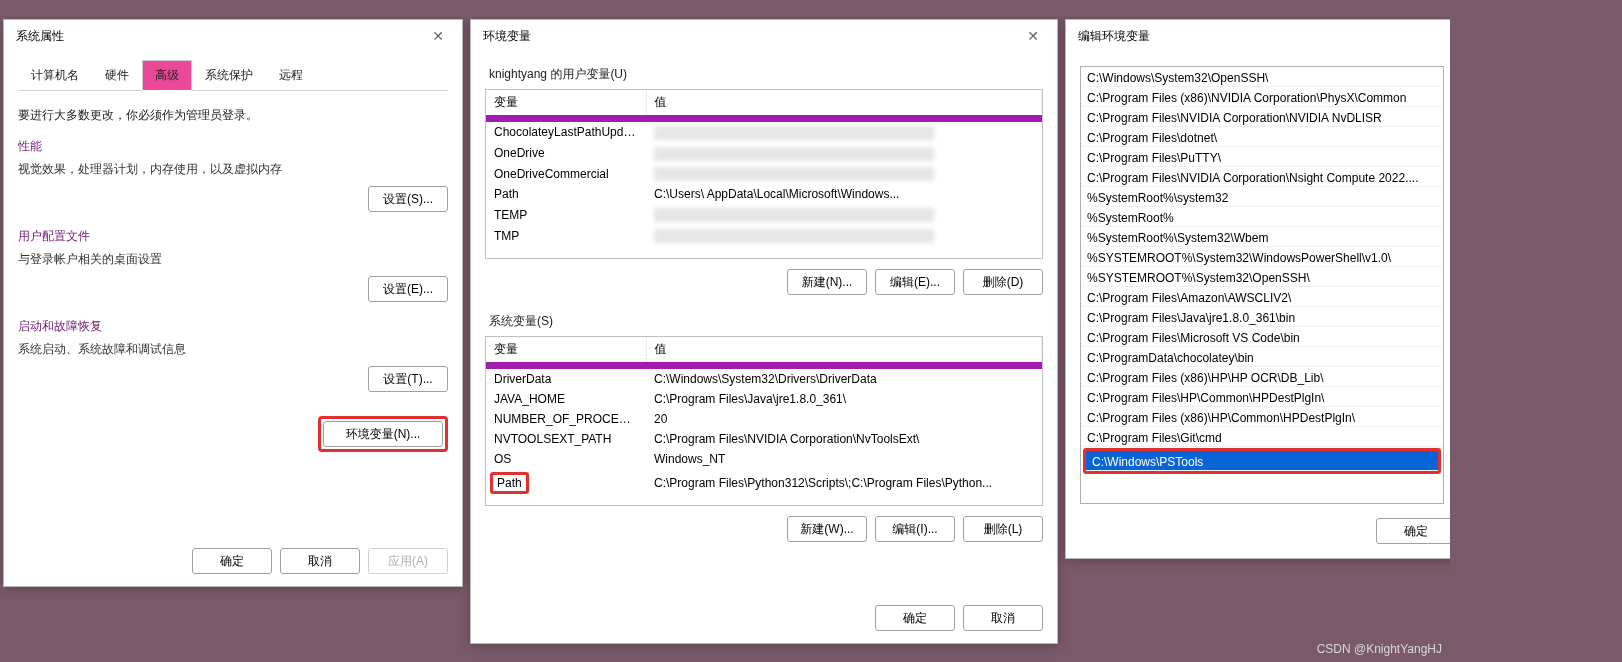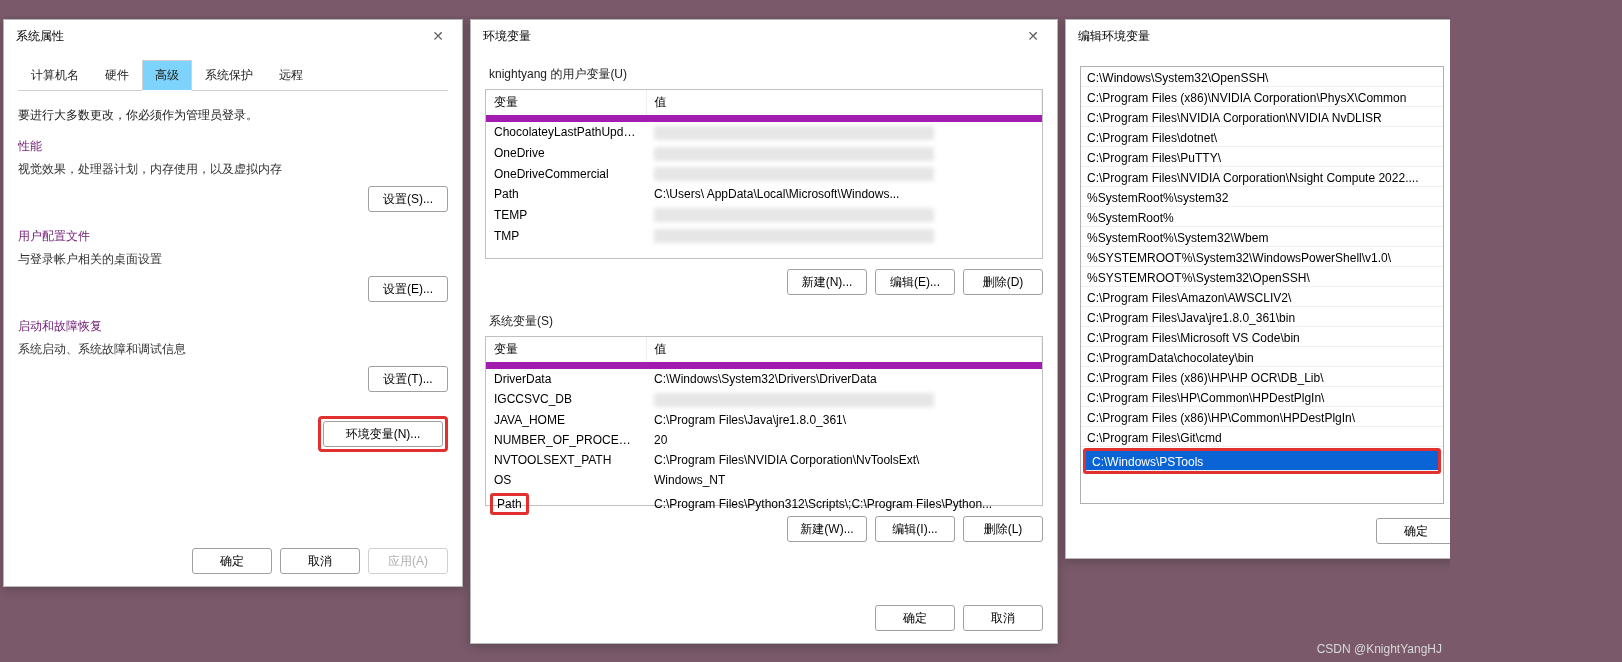--- a/index.html
+++ b/index.html
@@ -5,21 +5,21 @@
   * { box-sizing: border-box; }
   html, body { margin: 0; padding: 0; font-family: "Segoe UI", "Microsoft YaHei", sans-serif; font-size: 12px; color: #000; background: #7a5a6a; }
   .viewport { position: relative; width: 1450px; height: 662px; overflow: hidden; margin-top: 16px; }
   .dialog { position: absolute; background: #fff; border: 1px solid #b8b8b8; box-shadow: 0 2px 10px rgba(0,0,0,0.25); display: flex; flex-direction: column; }
   .titlebar { display: flex; align-items: center; justify-content: space-between; height: 32px; padding: 0 4px 0 12px; font-size: 12px; }
   .titlebar .close { width: 40px; height: 28px; display: flex; align-items: center; justify-content: center; font-size: 14px; color: #666; cursor: pointer; }
   .body { padding: 8px 14px 12px 14px; flex: 1; display: flex; flex-direction: column; }
   
   .tabs { display: flex; border-bottom: 1px solid #d0d0d0; margin-bottom: 10px; }
   .tab { padding: 6px 12px; border: 1px solid transparent; border-bottom: none; cursor: pointer; color: #222; }
-  .tab.active { border-color: #d0d0d0; border-bottom: 1px solid #fff; margin-bottom: -1px; background: #7dd3fc; }
+  .tab.active { border-color: #d0d0d0; border-bottom: 1px solid #fff; margin-bottom: -1px; background: #ec4899; }
   .note { margin: 6px 0 14px 0; color: #222; }
   .group { margin-bottom: 16px; }
   .group-title { margin-bottom: 6px; color: #701a75; }
   .group-desc { color: #333; margin-bottom: 8px; }
   .group-btn-row { display: flex; justify-content: flex-end; }
   .btn { min-width: 80px; height: 26px; border: 1px solid #a0a0a0; background: #fff; border-radius: 3px; padding: 0 12px; font-size: 12px; cursor: pointer; display: inline-flex; align-items: center; justify-content: center; }
   .btn.disabled { color: #b0b0b0; border-color: #d0d0d0; cursor: default; }
   .highlight-red { border: 3px solid #e03030; border-radius: 4px; }
   .dlg1-btm { display: flex; justify-content: flex-end; gap: 8px; margin-top: auto; padding-top: 12px; }
   
@@ -164,24 +164,20 @@
             <th>变量</th>
             <th>值</th>
           </tr>
             </thead>
           <tbody id="sysBody">
               <tr>
                 <td>DriverData</td>
                 <td>C:\Windows\System32\Drivers\DriverData</td>
               </tr>
               <tr>
-                <td>IGCCSVC_DB</td>
-                <td><span class="blur"></span></td>
-              </tr>
-              <tr>
                 <td>JAVA_HOME</td>
                 <td>C:\Program Files\Java\jre1.8.0_361\</td>
               </tr>
               <tr>
                 <td>NUMBER_OF_PROCESSORS</td>
                 <td>20</td>
               </tr>
               <tr>
                 <td>NVTOOLSEXT_PATH</td>
                 <td>C:\Program Files\NVIDIA Corporation\NvToolsExt\</td>

